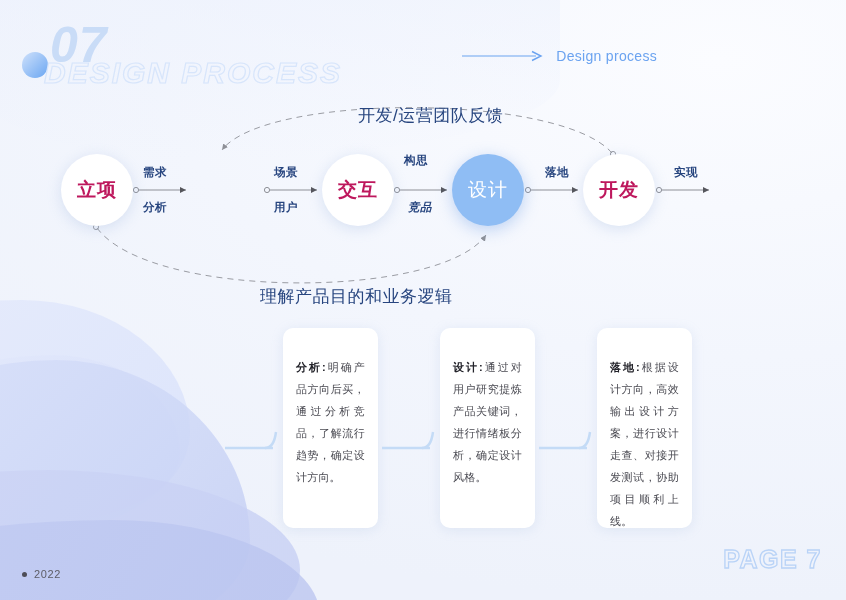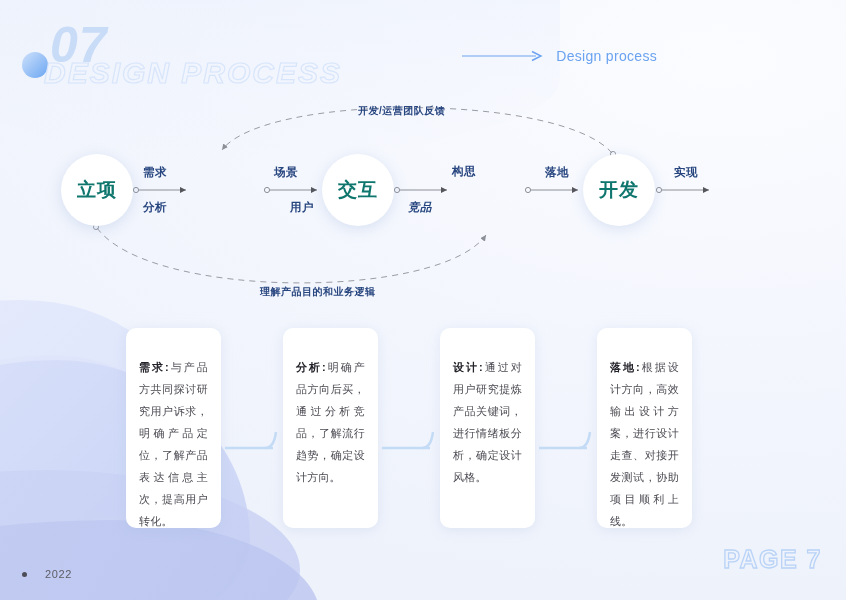--- a/index.html
+++ b/index.html
@@ -86,33 +86,33 @@
   .hdr-line{display:block;}
   .hdr-label{font-size:14px;color:#6ba3f0;letter-spacing:.3px;white-space:nowrap;}
 
   
   .flow{position:absolute;left:0;top:95px;width:846px;height:230px;}
   .flow svg{position:absolute;left:0;top:0;}
   .node{
     position:absolute;width:72px;height:72px;border-radius:50%;
     display:flex;align-items:center;justify-content:center;
     font-size:19px;font-weight:bold;letter-spacing:1px;
-    color:#0f766e;background:#ffffff;
+    color:#be185d;background:#ffffff;
     box-shadow:0 3px 14px rgba(150,175,220,.30);
   }
   .node.active{
     background:#8fbdf4;color:#ffffff;font-weight:normal;
     box-shadow:0 4px 16px rgba(120,165,230,.45);
   }
   .edge-label{
     position:absolute;font-size:11.5px;color:#27457f;font-weight:bold;
     white-space:nowrap;letter-spacing:.5px;
   }
   .loop-label{
-    position:absolute;font-size:10px;color:#27457f;font-weight:bold;
+    position:absolute;font-size:17px;color:#27457f;font-weight:normal;
     white-space:nowrap;letter-spacing:.5px;
   }
 
   
   .cards{position:absolute;left:0;top:328px;width:846px;height:205px;}
   .card{
     position:absolute;top:0;width:95px;height:200px;
     background:#ffffff;border-radius:10px;
     box-shadow:0 2px 12px rgba(160,180,220,.22);
     padding:28px 13px 14px 13px;box-sizing:border-box;
@@ -122,21 +122,21 @@
     letter-spacing:.2px;text-align:justify;
     font-family:"Liberation Sans","DejaVu Sans",sans-serif;
   }
   .card-text b{color:#23232a;font-weight:bold;}
   .card-conn{position:absolute;top:100px;}
 
   
   .footer-year{
     position:absolute;left:22px;top:568px;
     font-size:11px;color:#5d5d66;letter-spacing:.6px;
-    display:flex;align-items:center;gap:18px;
+    display:flex;align-items:center;gap:7px;
   }
   .footer-bullet{width:5px;height:5px;border-radius:50%;background:#4d4d57;display:block;}
   .page-num{
     position:absolute;right:24px;top:545px;
     font-size:25px;font-weight:bold;letter-spacing:1.5px;
     color:transparent;-webkit-text-stroke:1.3px #b9d3f7;
     font-family:"Liberation Sans",sans-serif;
   }
 </style>
 </head>
@@ -196,44 +196,42 @@
       <path d="M97 133 C 150 205, 440 205, 486 140" fill="none" stroke="#9a9ca3" stroke-width="1" stroke-dasharray="6 5" marker-end="url(#arrowheadDash)"></path>
       <circle cx="96" cy="132" r="2.6" fill="none" stroke="#9a9ca3" stroke-width="1"></circle>
     </svg>
 
     <div class="node" style="left:61px;top:59px;">
         <span>立项</span>
       </div>
     <div class="node" style="left:322px;top:59px;">
         <span>交互</span>
       </div>
+    <div class="node active" style="left:452px;top:59px;">
+        <span>设计</span>
+      </div>
     <div class="node" style="left:583px;top:59px;">
         <span>开发</span>
       </div>
 
     <div class="edge-label" style="left:143px;top:70px;">需求</div>
     <div class="edge-label" style="left:143px;top:105px;">分析</div>
     <div class="edge-label" style="left:274px;top:70px;">场景</div>
-    <div class="edge-label" style="left:290px;top:105px;">用户</div>
-    <div class="edge-label" style="left:404px;top:69px;margin-left:48px;">构思</div>
+    <div class="edge-label" style="left:274px;top:105px;">用户</div>
+    <div class="edge-label" style="left:404px;top:58px;">构思</div>
     <div class="edge-label" style="left:408px;top:105px;font-style:italic;">竞品</div>
     <div class="edge-label" style="left:507px;top:70px;margin-left:38px;">落地</div>
     <div class="edge-label" style="left:667px;top:70px;margin-left:7px;">实现</div>
 
     <div class="loop-label" style="left:358px;top:9px;">开发/运营团队反馈</div>
     <div class="loop-label" style="left:260px;top:190px;">理解产品目的和业务逻辑</div>
   </div>
 
   <div class="cards">
 
-    <div class="card" style="left:126px;">
-      <div class="card-text">
-        <b>需求:</b><span>与产品方共同探讨研究用户诉求，明确产品定位，了解产品表达信息主次，提高用户转化。</span>
-      </div>
-    </div>
 
     <div class="card" style="left:283px;">
       <div class="card-text">
         <b>分析:</b><span>明确产品方向后买，通过分析竞品，了解流行趋势，确定设计方向。</span>
       </div>
     </div>
 
     <div class="card" style="left:440px;">
       <div class="card-text">
         <b>设计:</b><span>通过对用户研究提炼产品关键词，进行情绪板分析，确定设计风格。</span>

